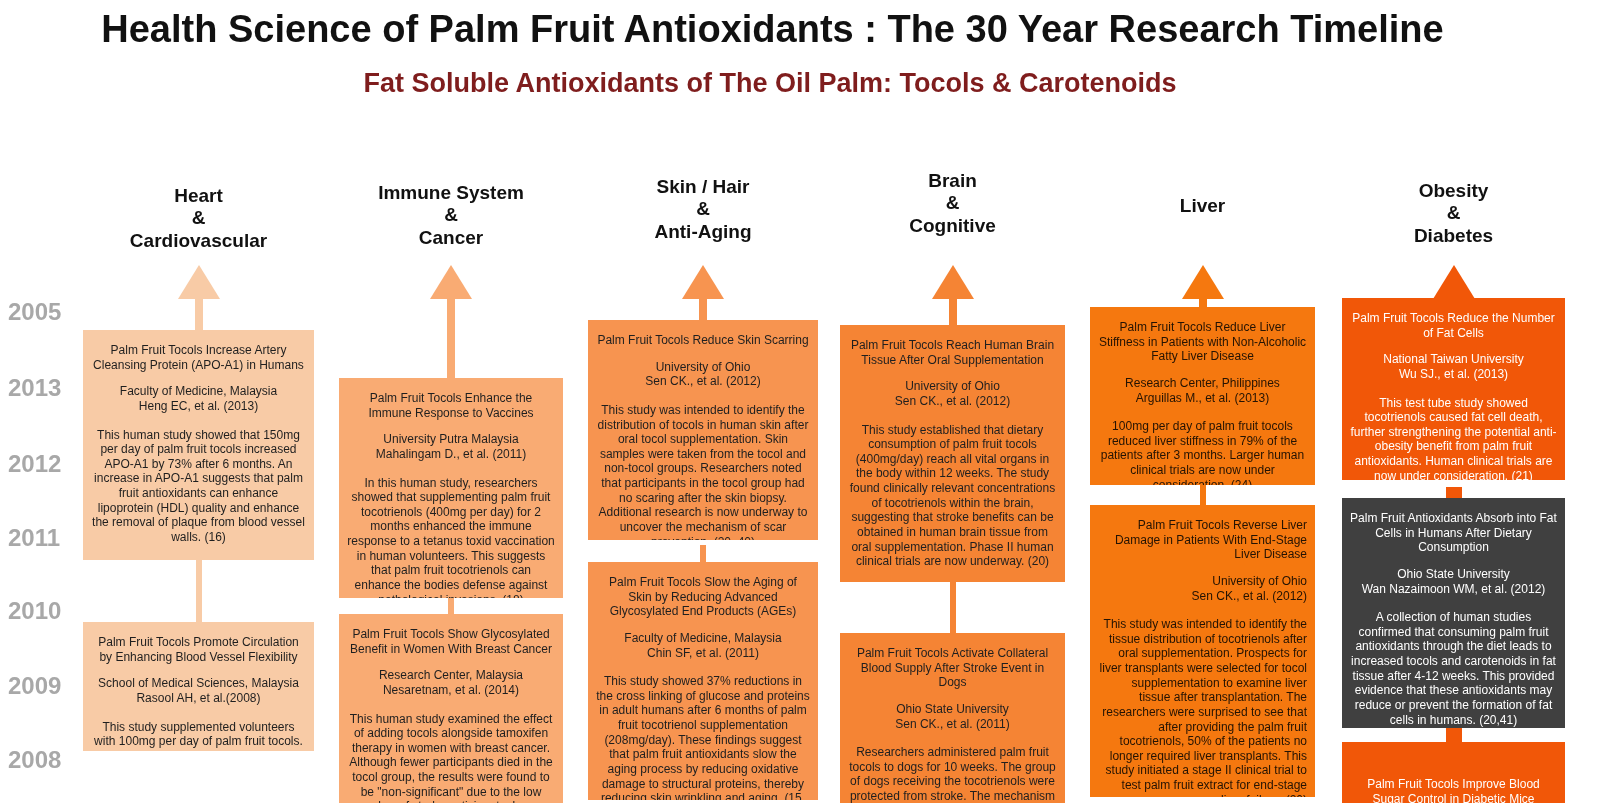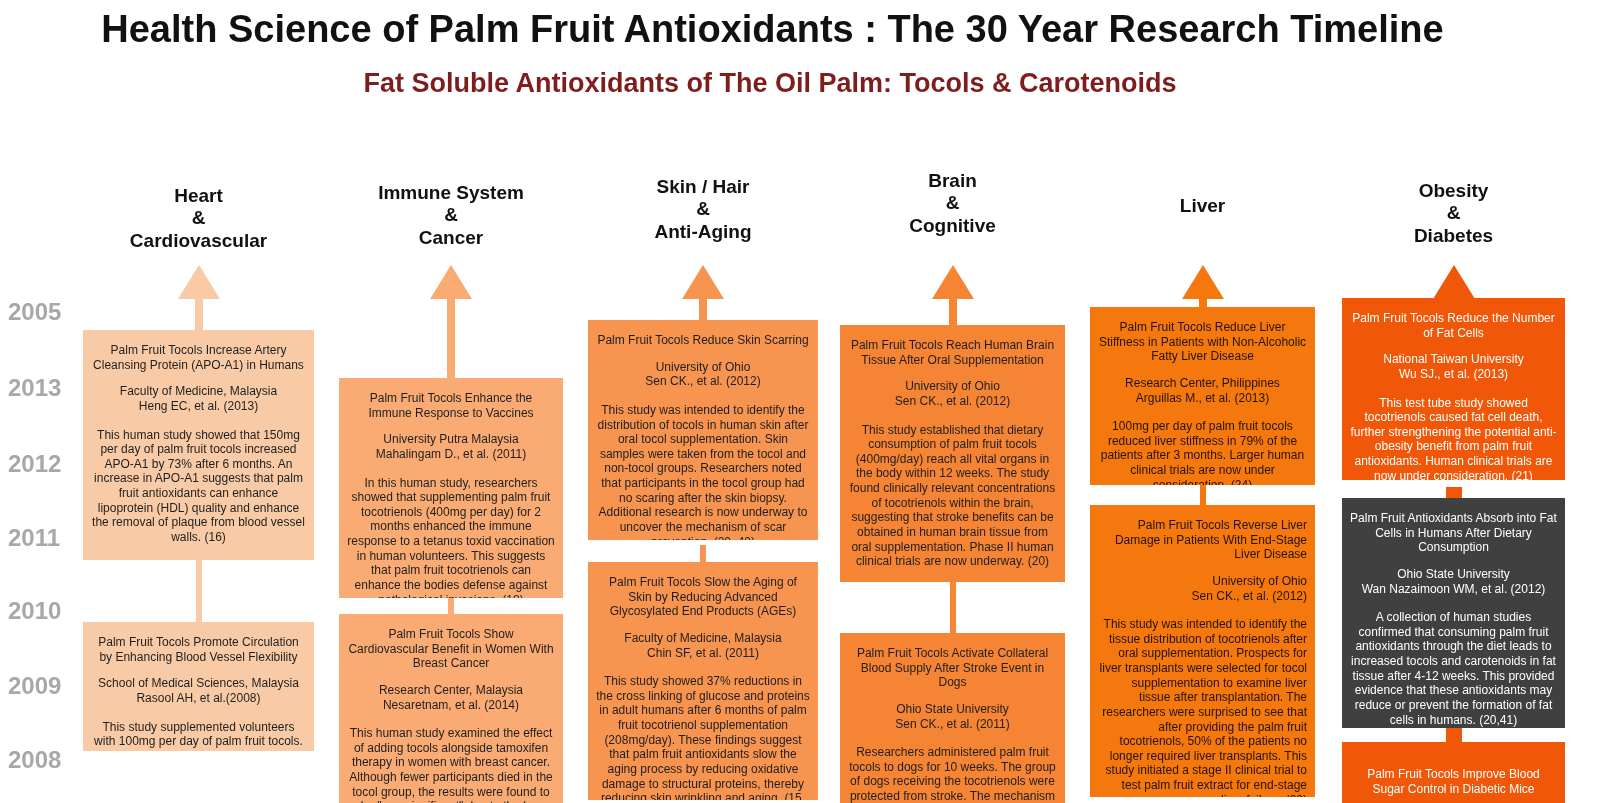--- a/index.html
+++ b/index.html
@@ -70,21 +70,21 @@
     <div class="arrow-head" style="top: 265px; border-bottom-color: rgb(249, 171, 115);"></div>
     <div class="arrow-stem" style="top: 297px; height: 81px; background-color: rgb(249, 171, 115);"></div>
     <div class="card" style="top: 378px; height: 220px; background-color: rgb(249, 171, 115); color: rgb(31, 31, 31);">
       <div class="card-title">Palm Fruit Tocols Enhance the Immune Response to Vaccines</div>
       <div class="card-source">University Putra Malaysia
 Mahalingam D., et al. (2011)</div>
       <div class="card-body">In this human study, researchers showed that supplementing palm fruit tocotrienols (400mg per day) for 2 months enhanced the immune response to a tetanus toxid vaccination in human volunteers. This suggests that palm fruit tocotrienols can enhance the bodies defense against pathological invasions. (18)</div>
     </div>
     <div class="connector" style="top: 598px; height: 16px; background-color: rgb(249, 171, 115);"></div>
     <div class="card" style="top: 614px; height: 189px; background-color: rgb(249, 171, 115); color: rgb(31, 31, 31);">
-      <div class="card-title">Palm Fruit Tocols Show Cardiovascular Benefit in Women With Breast Cancer</div>
+      <div class="card-title">Palm Fruit Tocols Show Glycosylated Benefit in Women With Breast Cancer</div>
       <div class="card-source">Research Center, Malaysia
 Nesaretnam, et al. (2014)</div>
       <div class="card-body">This human study examined the effect of adding tocols alongside tamoxifen therapy in women with breast cancer. Although fewer participants died in the tocol group, the results were found to be "non-significant" due to the low number of study participants. Larger</div>
     </div>
   </div>
 
   <div class="col" style="left:588px;width:230px">
     <div class="col-header" style="top:176px">Skin / Hair
 &amp;
 Anti-Aging</div>
@@ -158,18 +158,18 @@
       <div class="card-body" style="color:#fff">This test tube study showed tocotrienols caused fat cell death, further strengthening the potential anti-obesity benefit from palm fruit antioxidants. Human clinical trials are now under consideration. (21)</div>
     </div>
     <div class="connector wide" style="top: 487px; height: 11px; background-color: rgb(241, 87, 8);"></div>
     <div class="card" style="top: 498px; height: 230px; background-color: #404040; color: rgb(255, 255, 255);">
       <div class="card-title" style="color:#fff">Palm Fruit Antioxidants Absorb into Fat Cells in Humans After Dietary Consumption</div>
       <div class="card-source" style="color:#fff">Ohio State University
 Wan Nazaimoon WM, et al. (2012)</div>
       <div class="card-body" style="color:#fff">A collection of human studies confirmed that consuming palm fruit antioxidants through the diet leads to increased tocols and carotenoids in fat tissue after 4-12 weeks. This provided evidence that these antioxidants may reduce or prevent the formation of fat cells in humans. (20,41)</div>
     </div>
     <div class="connector wide" style="top: 728px; height: 14px; background-color: rgb(241, 87, 8);"></div>
-    <div class="card" style="top: 742px; height: 61px; padding-top: 25px; background-color: rgb(241, 87, 8); color: rgb(255, 255, 255);">
+    <div class="card" style="top: 742px; height: 61px; padding-top: 35px; background-color: rgb(241, 87, 8); color: rgb(255, 255, 255);">
       <div class="card-title" style="color:#fff">Palm Fruit Tocols Improve Blood Sugar Control in Diabetic Mice</div>
     </div>
   </div>
 
 </div>
 
 </body></html>

